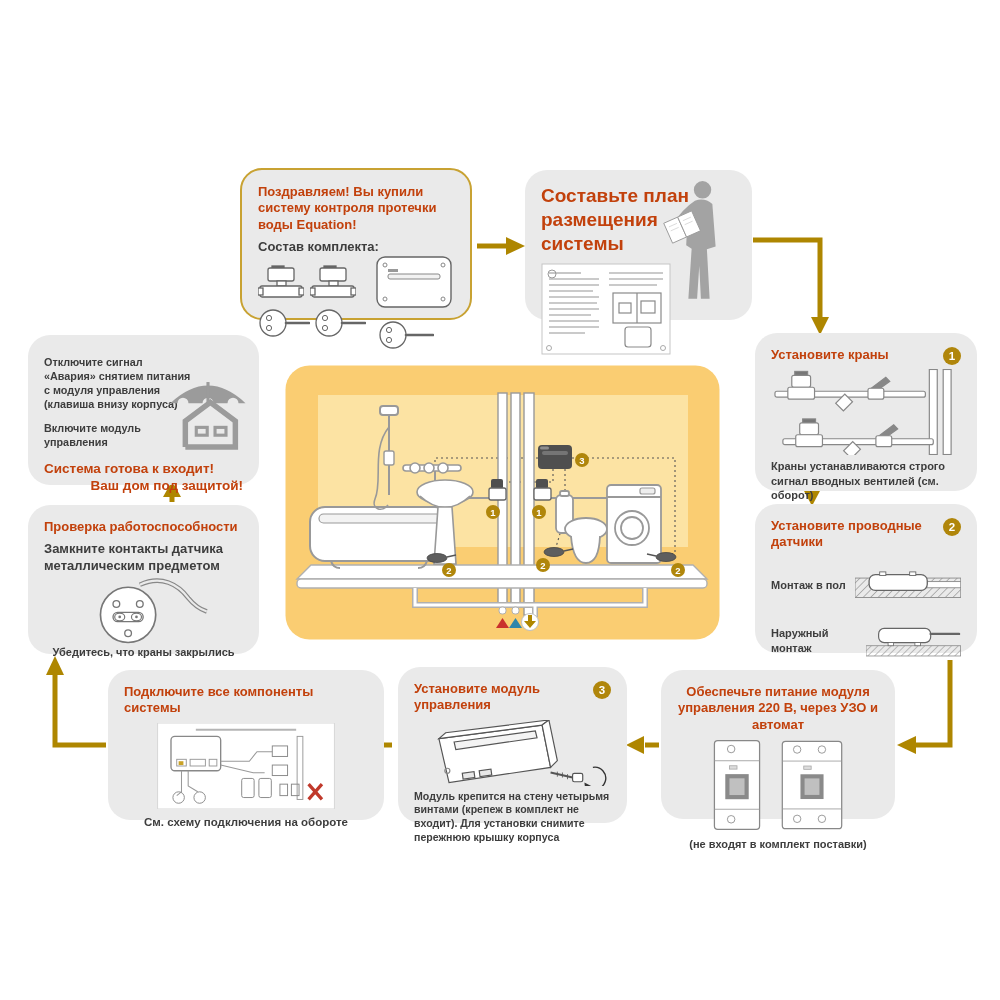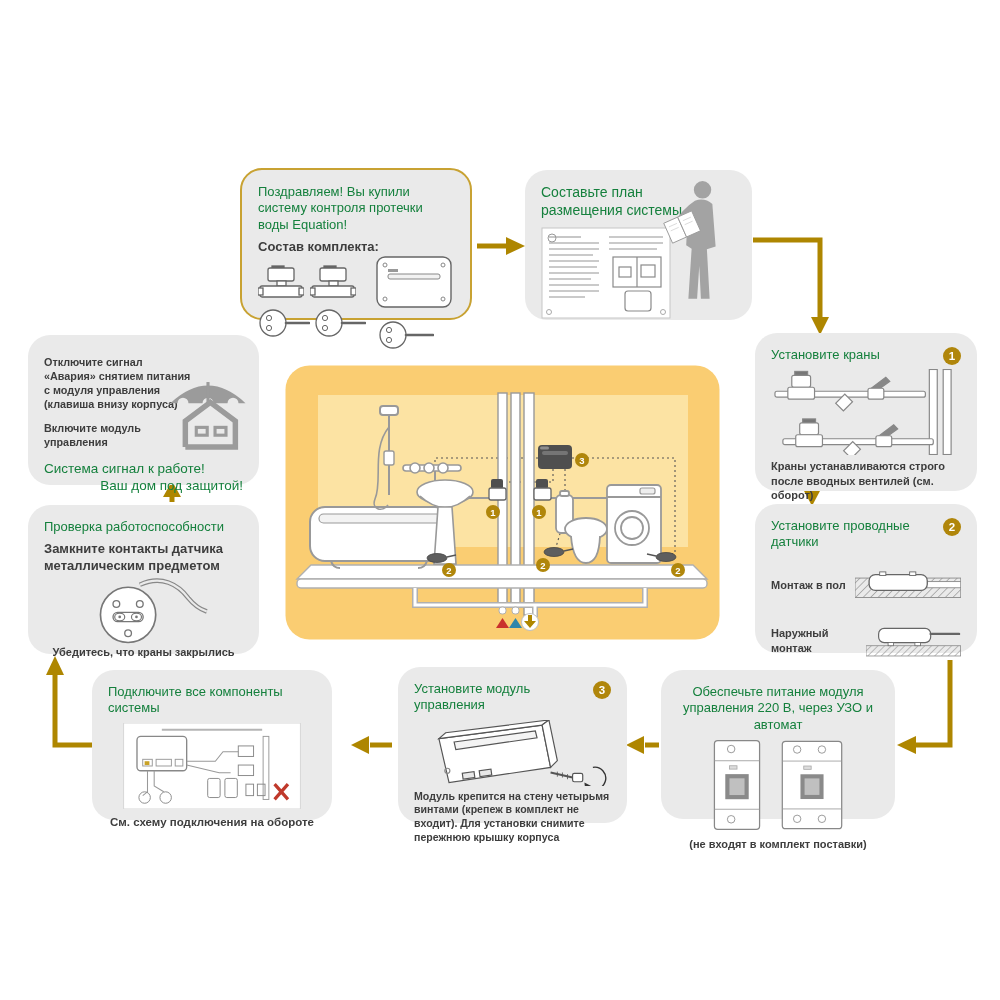--- a/index.html
+++ b/index.html
@@ -1,34 +1,34 @@
 <!DOCTYPE html>
 <html><head>
 <meta charset="utf-8">
 <style>
   html,body{margin:0;padding:0;background:#fff;}
   #canvas{position:relative;width:1000px;height:1000px;background:#ffffff;
           font-family:"Liberation Sans",sans-serif;overflow:hidden;}
   .box{position:absolute;background:#EAEAEA;border-radius:22px;box-sizing:border-box;padding:14px 16px;}
-  .gold-title{color:#15803d;font-weight:normal;font-size:13px;line-height:1.25;margin:0 0 6px 0;}
+  .gold-title{color:#c2410c;font-weight:bold;font-size:13px;line-height:1.25;margin:0 0 6px 0;}
   .body-text{color:#3D3D3D;font-weight:bold;font-size:13px;line-height:1.3;margin:0;}
   .caption{color:#3D3D3D;font-weight:bold;font-size:11px;line-height:1.3;margin:0;}
   .badge{display:inline-flex;flex:0 0 auto;width:18px;height:18px;border-radius:50%;
          background:#B0860B;color:#fff;font-size:11.5px;font-weight:bold;
          align-items:center;justify-content:center;}
   .title-row{display:flex;align-items:flex-start;gap:8px;justify-content:space-between;}
   .center{display:flex;justify-content:center;align-items:center;}
   
   .b1{left:240px;top:168px;width:232px;height:152px;border:2px solid #C8A232;}
   .b2{left:525px;top:170px;width:227px;height:150px;}
   .b3{left:755px;top:333px;width:222px;height:158px;}
   .b4{left:755px;top:504px;width:222px;height:149px;}
   .b5{left:661px;top:670px;width:234px;height:149px;}
   .b6{left:398px;top:667px;width:229px;height:156px;}
-  .b7{left:92px;top:670px;width:240px;height:150px;}
+  .b7{left:108px;top:670px;width:276px;height:150px;}
   .b8{left:28px;top:505px;width:231px;height:149px;}
   .b9{left:28px;top:335px;width:231px;height:150px;}
   .scene{position:absolute;left:285px;top:365px;width:435px;height:275px;}
   .scene svg{position:absolute;left:0;top:0;}
   .scene .badge{position:absolute;width:14px;height:14px;font-size:9.5px;}
   #flow{position:absolute;left:0;top:0;}
   .kit-row{display:flex;align-items:flex-end;gap:6px;margin-top:6px;}
   .sensor-row{display:flex;align-items:center;gap:4px;margin-top:6px;}
   .mount-row{display:flex;align-items:center;justify-content:space-between;margin-top:10px;}
   .mount-row .caption{width:86px;}
@@ -133,21 +133,21 @@
             <circle cx="13" cy="10" r="2.6" fill="#fff" stroke="#666"></circle>
             <circle cx="13" cy="20" r="2.6" fill="#fff" stroke="#666"></circle>
             <line x1="30" y1="15" x2="57" y2="15" stroke="#666" stroke-width="2.6" stroke-linecap="round"></line>
           </svg>
         </div>
       </div>
     </div>
   </div>
 
   <div class="box b2">
-    <p class="gold-title" style="font-size:14px;width:150px;">Составьте план размещения системы</p>
+    <p class="gold-title" style="font-size:19px;width:150px;">Составьте план размещения системы</p>
     <svg width="130" height="92" viewBox="0 0 130 92" style="margin-top:2px;">
       <rect x="1" y="1" width="128" height="90" fill="#fff" stroke="#c5c5c5"></rect>
       <g stroke="#b9b9b9" stroke-width="1.6">
         <line x1="8" y1="10" x2="40" y2="10"></line>
           <line x1="8" y1="16" x2="58" y2="16"></line>
         <line x1="8" y1="22" x2="58" y2="22"></line>
           <line x1="8" y1="28" x2="52" y2="28"></line>
         <line x1="8" y1="34" x2="58" y2="34"></line>
           <line x1="8" y1="40" x2="56" y2="40"></line>
         <line x1="8" y1="46" x2="58" y2="46"></line>
@@ -202,21 +202,21 @@
             <g transform="rotate(45 76 32)">
                 <rect x="70" y="28" width="11" height="13"></rect>
               </g>
             <path d="M100 20 L116 8 L120 12 L106 22 Z" fill="#888"></path>
             <rect x="98" y="19" width="16" height="11" rx="2"></rect>
           </g>
           <use href="#pipeRowA" transform="translate(8,48)"></use>
         </g>
       </svg>
     </div>
-    <p class="caption" style="margin-top:4px;">Краны устанавливаются строго после вводных вентилей (см. оборот)</p>
+    <p class="caption" style="margin-top:4px;">Краны устанавливаются строго сигнал вводных вентилей (см. оборот)</p>
   </div>
 
   <div class="box b4">
     <div class="title-row">
       <p class="gold-title" style="margin-bottom:6px;">Установите проводные датчики</p>
       <span class="badge">2</span>
     </div>
     <div class="mount-row">
       <p class="caption">Монтаж в пол</p>
       <svg width="108" height="38" viewBox="0 0 120 42">
@@ -357,21 +357,21 @@
         <circle cx="46" cy="52.5" r="1.6" fill="#777"></circle>
           <circle cx="66" cy="52.5" r="1.6" fill="#777"></circle>
       </svg>
     </div>
     <p class="caption" style="text-align:center;">Убедитесь, что краны закрылись</p>
   </div>
 
   <div class="box b9">
     <p class="body-text" style="width:150px;font-size:10.8px;margin-top:6px;">Отключите сигнал «Авария» снятием питания с модуля управления (клавиша внизу корпуса)</p>
     <p class="body-text" style="width:150px;font-size:10.8px;margin-top:10px;">Включите модуль управления</p>
-    <p class="gold-title" style="font-size:13.5px;margin-top:12px;margin-bottom:0;">Система сигнал к работе!</p>
+    <p class="gold-title" style="font-size:13.5px;margin-top:12px;margin-bottom:0;">Система готова к входит!</p>
     <p class="gold-title" style="font-size:13.5px;margin:0;text-align:right;">Ваш дом под защитой!</p>
     <svg width="86" height="84" viewBox="0 0 110 105" style="position:absolute;right:8px;top:32px;">
       <path d="M7 45 Q55 0 103 45 Z" fill="#9B9B9B"></path>
       <circle cx="23" cy="45" r="7" fill="#EAEAEA"></circle>
         <circle cx="55" cy="45" r="7" fill="#EAEAEA"></circle>
         <circle cx="87" cy="45" r="7" fill="#EAEAEA"></circle>
       <rect x="53" y="18" width="4" height="26" fill="#9B9B9B"></rect>
       <g stroke="#9B9B9B" stroke-width="7" fill="none">
         <polyline points="26,101 26,68 58,44 90,68 90,101 26,101"></polyline>
       </g>

